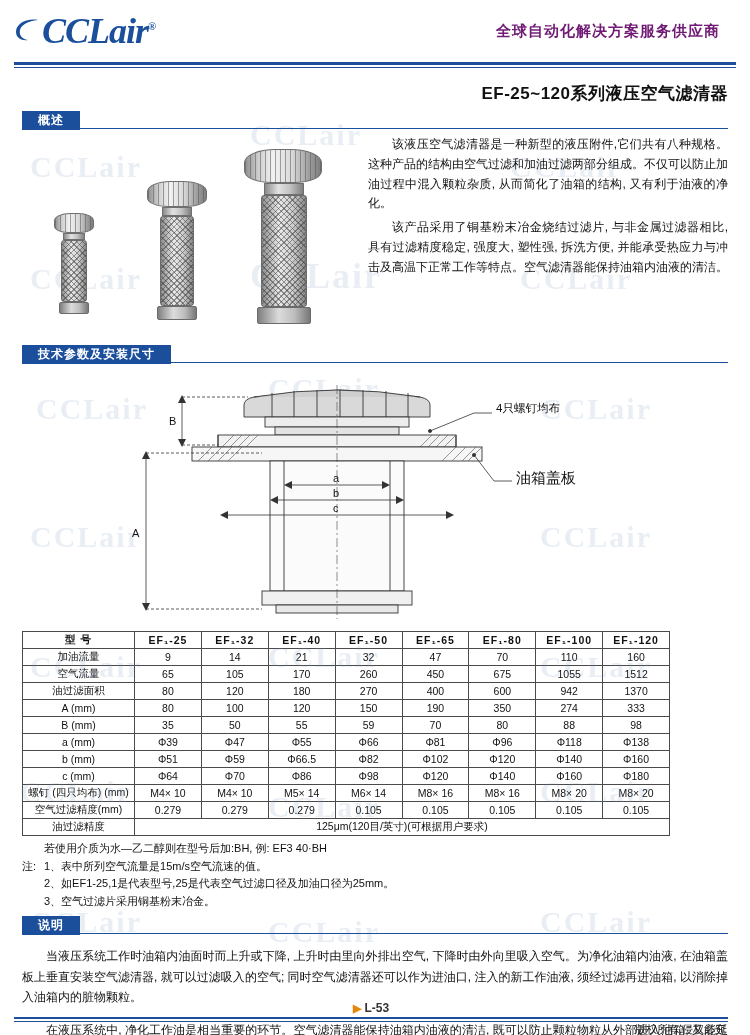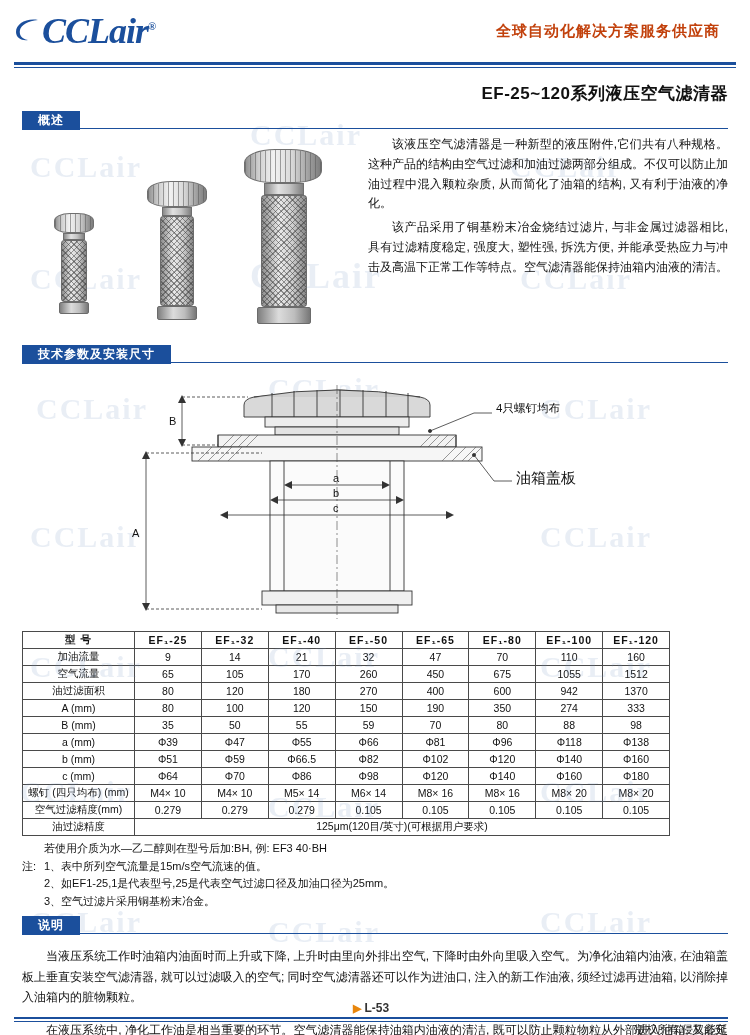--- a/index.html
+++ b/index.html
@@ -45,21 +45,21 @@
     letter-spacing:-1px;
     line-height:1;
   }
   .logo-swoosh {
     width:26px; height:26px;
     margin-right:2px;
     margin-top:4px;
   }
   .reg { font-size:11px; vertical-align:super; color:#1b4f9c; font-style:normal; }
   .slogan {
-    color:#c2410c;
+    color:#701a75;
     font-size:15px;
     font-weight:bold;
     letter-spacing:1px;
     margin-right:16px;
   }
   .header-rule {
     height:3px;
     background:#1b4f9c;
     margin:0 14px;
   }

